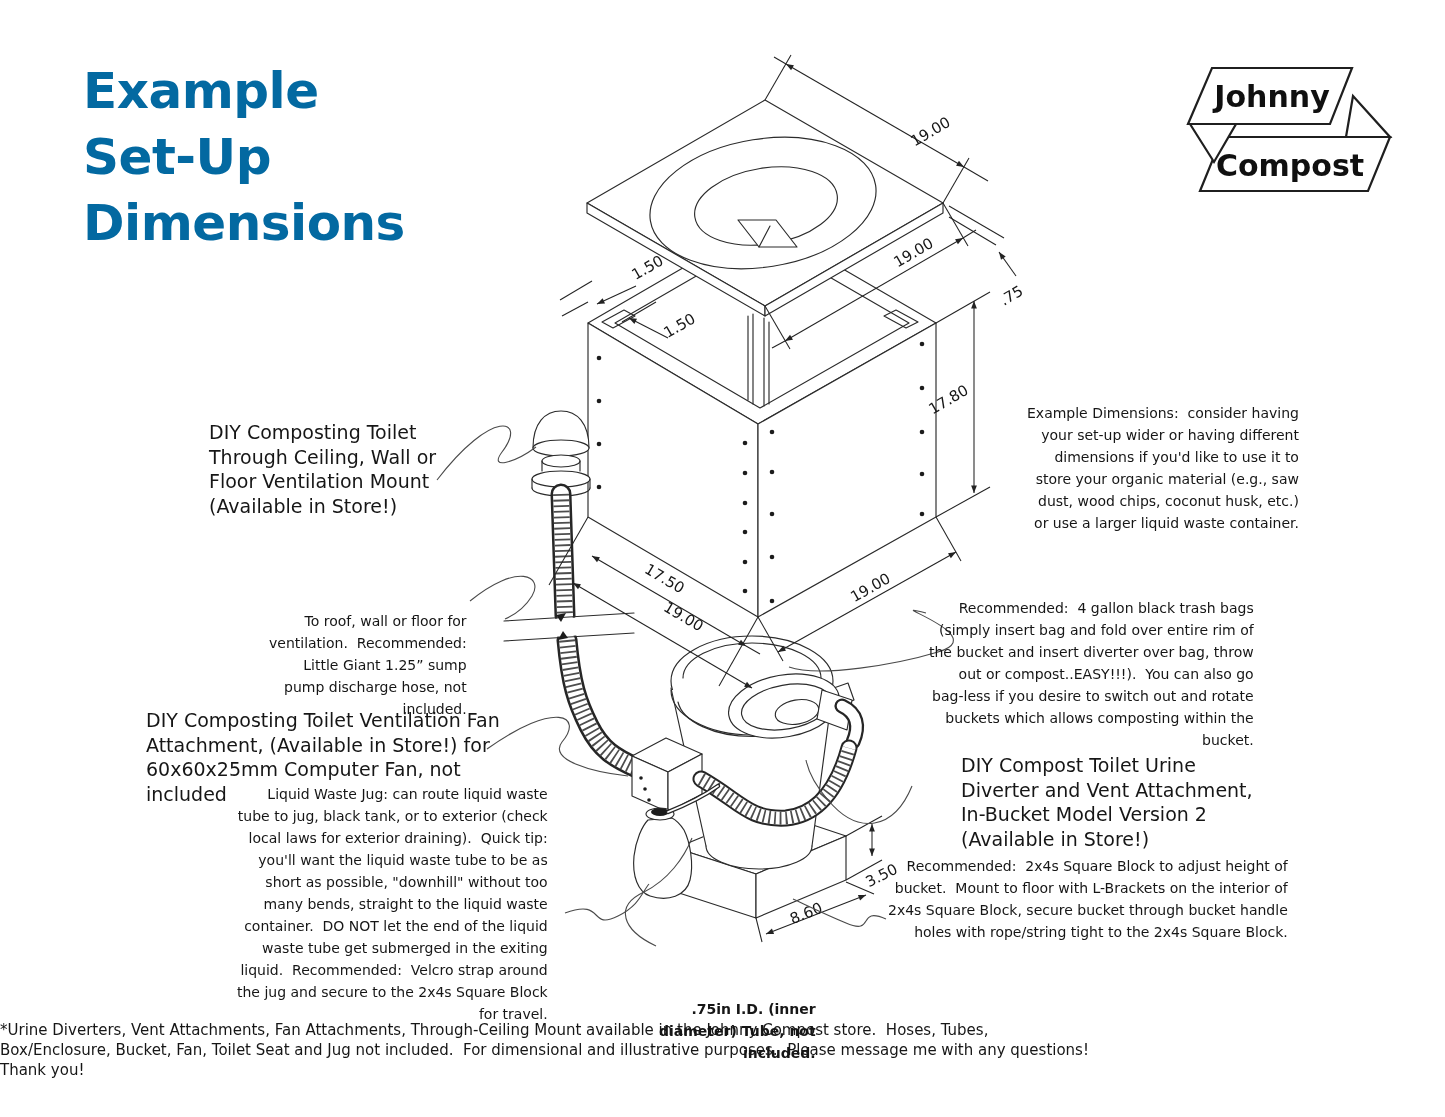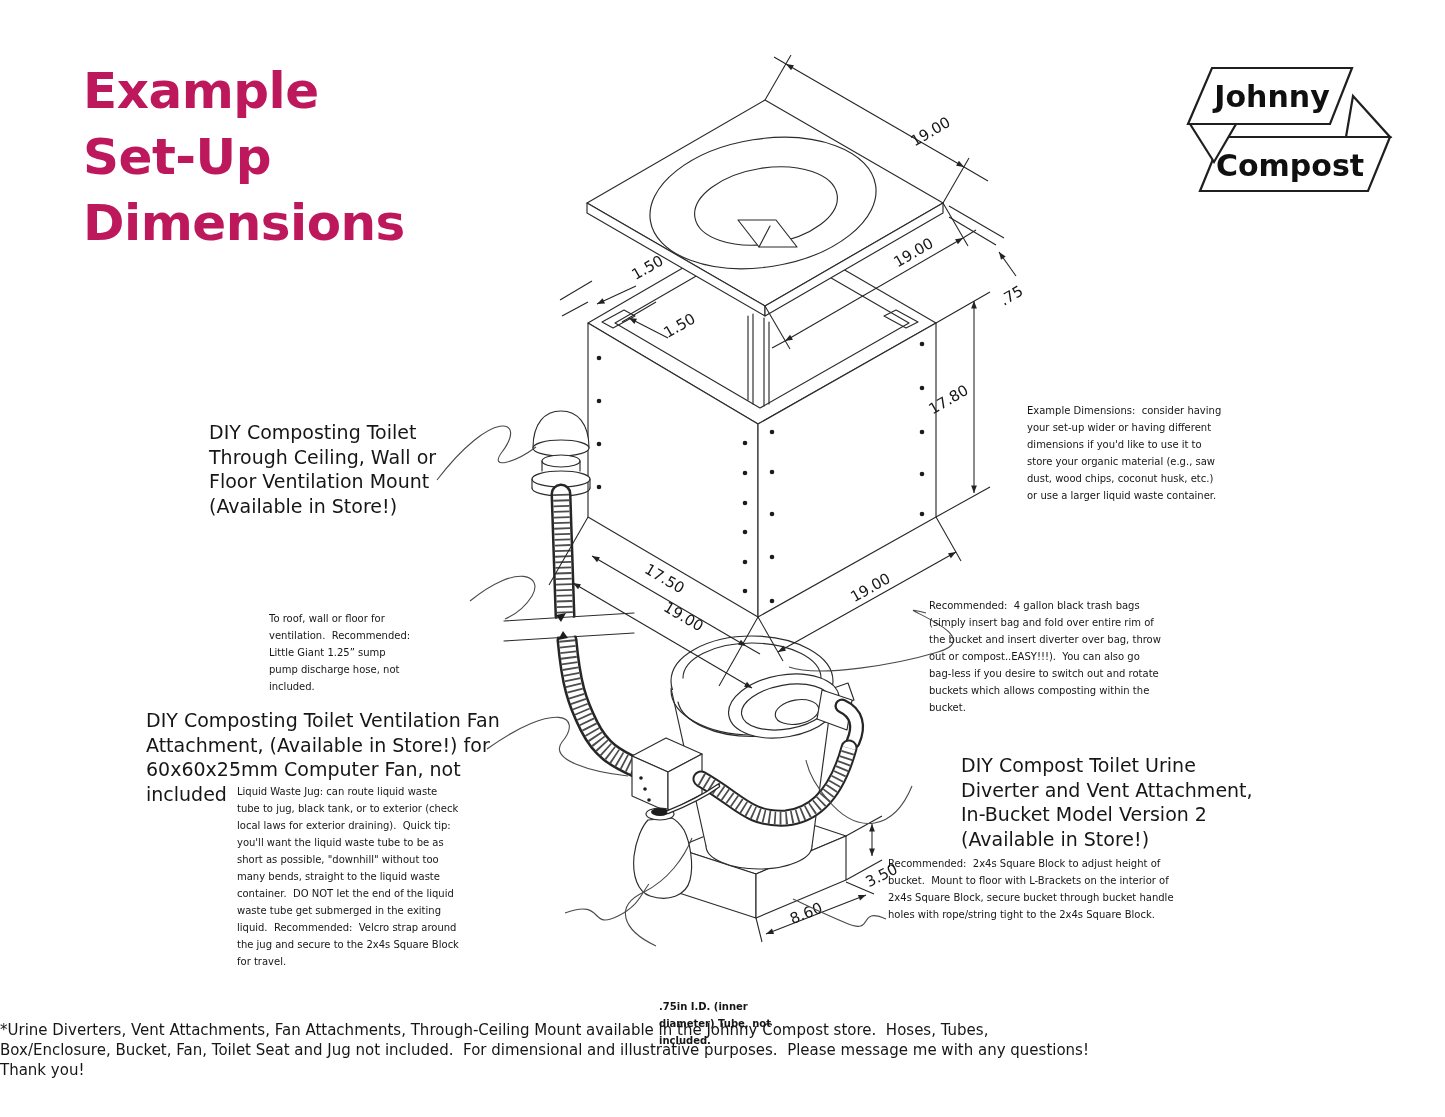--- a/index.html
+++ b/index.html
@@ -3,24 +3,24 @@
 <meta charset="utf-8">
 <style>
   html,body{margin:0;padding:0;}
   body{
     width:1445px;height:1117px;position:relative;background:#ffffff;
     font-family:"DejaVu Sans", sans-serif;color:#161616;overflow:hidden;
   }
   #title{
     position:absolute;left:83px;top:58px;
     font-size:50px;line-height:66px;font-weight:bold;letter-spacing:-0.5px;
-    color:#be185d;white-space:pre-wrap;
+    color:#0369a1;white-space:pre-wrap;
   }
   .note{position:absolute;white-space:pre-wrap;}
-  .small{font-size:10px;line-height:17px;}
+  .small{font-size:14px;line-height:22px;text-align:right;}
   .head{font-size:19px;line-height:24.5px;}
   #footer{
     position:absolute;left:0;right:0;top:1020px;text-align:left;
     font-size:15px;line-height:20px;white-space:pre-wrap;
   }
   svg#diagram{position:absolute;left:0;top:0;}
   .ln{stroke:#2b2b2b;stroke-width:1.15;fill:none;stroke-linecap:round;stroke-linejoin:round;}
   .wf{fill:#ffffff;}
   .dim{stroke:#232323;stroke-width:1.05;fill:none;}
   .dt{font-size:15px;fill:#161616;text-anchor:middle;font-family:"DejaVu Sans",sans-serif;}

